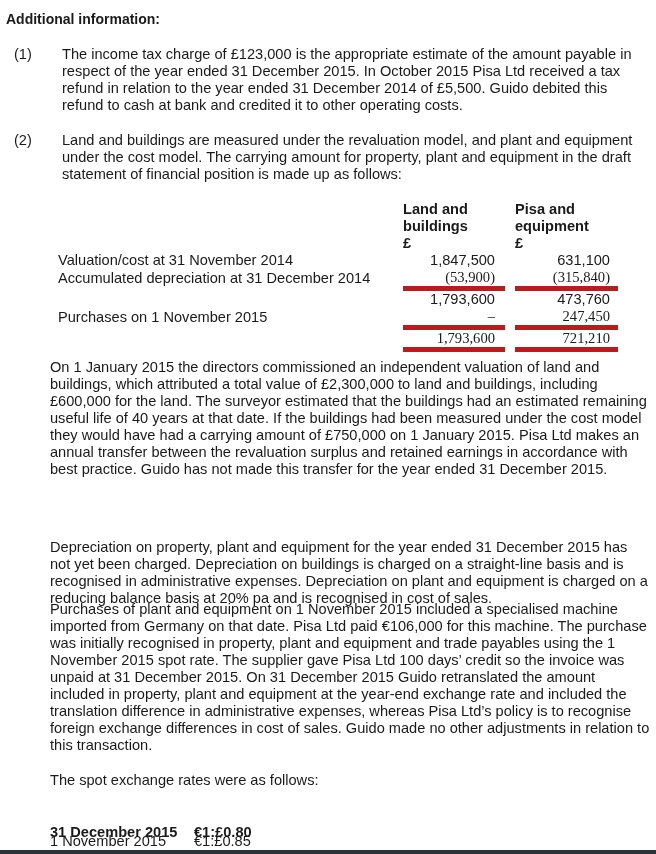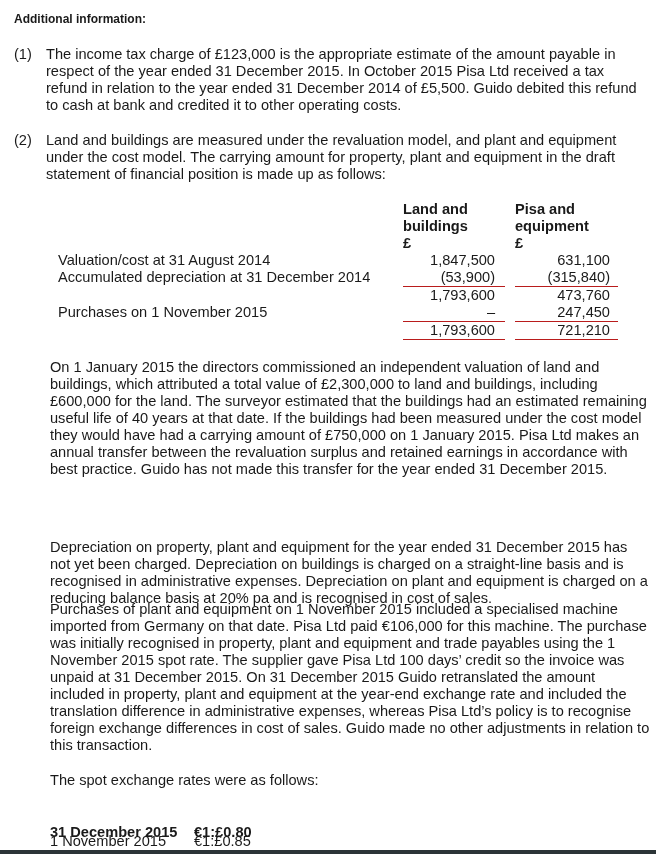--- a/index.html
+++ b/index.html
@@ -2,40 +2,40 @@
 <html><head>
   <meta charset="utf-8">
   <style>
     html, body { margin: 0; padding: 0; background: #ffffff; }
     body {
       width: 656px; height: 854px; position: relative; overflow: hidden;
       font-family: "Liberation Sans", sans-serif; color: #1a1a1a;
       font-size: 14.6px; line-height: 17px;
     }
     .heading {
-      position: absolute; left: 14px; top: 11px;
-      font-weight: bold; font-size: 12px;
+      position: absolute; left: 6px; top: 11px;
+      font-weight: bold; font-size: 14px;
     }
     .item { position: absolute; left: 14px; width: 630px; }
     .item .num { position: absolute; left: 0; top: 0; }
-    .item .text { margin-left: 32px; }
+    .item .text { margin-left: 48px; }
     .para { position: absolute; left: 50px; width: 600px; }
     table.ppe {
       position: absolute; left: 50px; top: 201px;
       border-collapse: collapse; font-size: 14.6px;
     }
     table.ppe td, table.ppe th { padding: 0; line-height: 17px; }
     table.ppe th { font-weight: bold; text-align: left; vertical-align: bottom; }
     .lbl { width: 345px; text-align: left; padding-left: 8px !important; }
     .gap { width: 10px; }
     .c1 { width: 92px; text-align: right; padding-right: 10px !important; }
     .c2 { width: 95px; text-align: right; padding-right: 8px !important; }
     .col1 { width: 102px; }
     .col2 { width: 103px; }
-    .ul { border-bottom: 1px solid #b91c1c; }
+    .ul { border-bottom: 5px solid #b91c1c; font-family: Liberation Serif, serif; }
     .spot { position: absolute; left: 50px; }
     .spot .d { display: inline-block; width: 144px; }
     .bottom-bar {
       position: absolute; left: 0; bottom: 0; width: 656px; height: 4px;
       background: #2b3437;
     }
   </style>
 </head>
 <body>
 
@@ -67,21 +67,21 @@
       <div>£</div>
     </th>
     <td class="gap"></td>
     <th>
       <div>Pisa and</div>
       <div>equipment</div>
       <div>£</div>
     </th>
   </tr>
   <tr>
-    <td class="lbl">Valuation/cost at 31 August 2014</td>
+    <td class="lbl">Valuation/cost at 31 November 2014</td>
     <td class="c1">1,847,500</td>
     <td class="gap"></td>
     <td class="c2">631,100</td>
   </tr>
   <tr>
     <td class="lbl">Accumulated depreciation at 31 December 2014</td>
     <td class="c1 ul">(53,900)</td>
     <td class="gap"></td>
     <td class="c2 ul">(315,840)</td>
   </tr>

